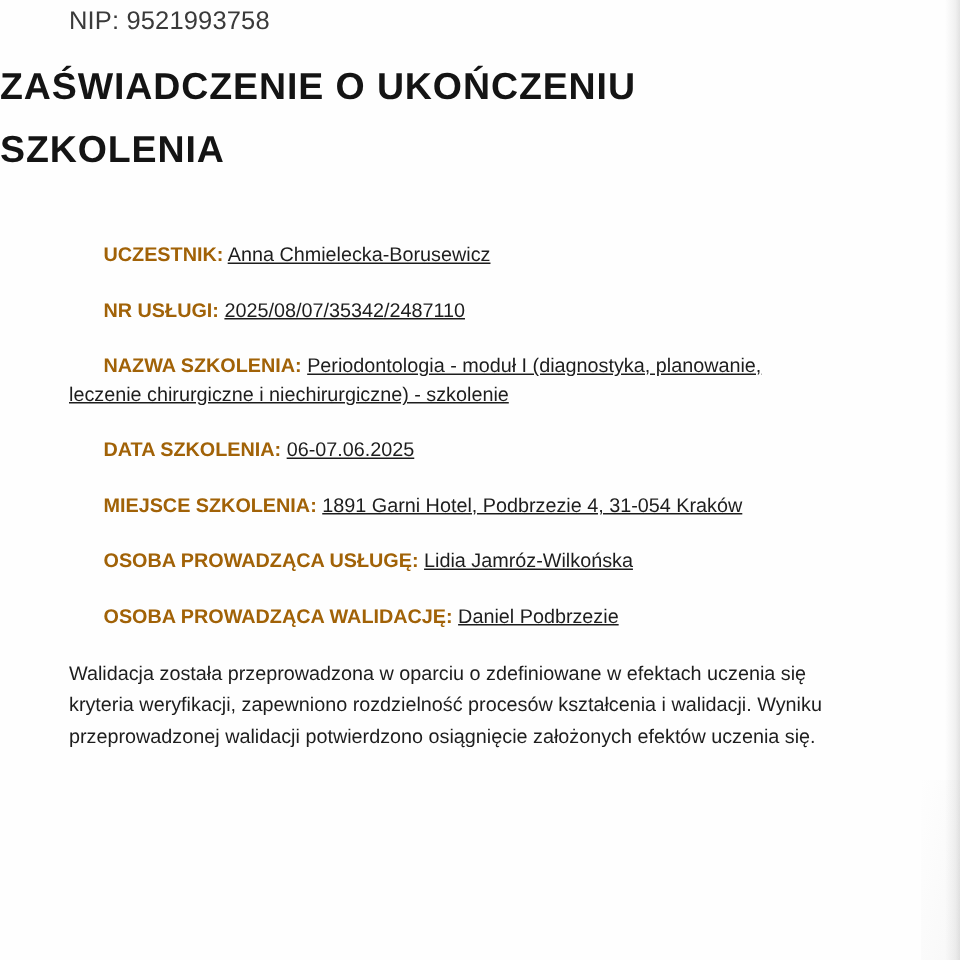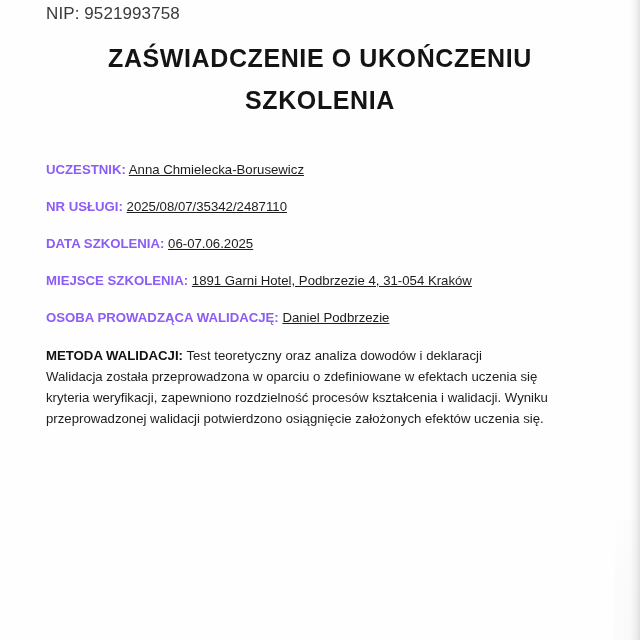--- a/index.html
+++ b/index.html
@@ -48,21 +48,21 @@
     font-size: 17px;
     color: #3a3a3a;
     letter-spacing: 0.1px;
   }
 
   .title-block {
     position: absolute;
     left: 0;
     right: 0;
     top: 38px;
-    text-align: center;
+    text-align: left;
   }
   .title-line {
     font-size: 25px;
     font-weight: bold;
     letter-spacing: 0.6px;
     line-height: 40px;
     color: #141414;
   }
   .title-line.second {
     margin-top: 2px;
@@ -77,21 +77,22 @@
 
   .field {
     font-size: 13.2px;
     line-height: 19px;
     color: #1d1d1d;
     margin-bottom: 15px;
     max-width: 520px;
   }
   .field .lbl {
     font-weight: bold;
-    color: #8b5cf6;
+    color: #a16207;
+    margin-left: 23px;
   }
   .field .val {
     font-weight: normal;
     text-decoration: underline;
   }
   .field.gap-lg { margin-bottom: 18px; }
 
   .field.two-line { max-width: 430px; }
   .field.name-field { max-width: 500px; }
 
@@ -128,43 +129,47 @@
       <span class="val">Anna Chmielecka-Borusewicz</span>
     </div>
 
 
 
     <div class="field gap-lg">
       <span class="lbl">NR USŁUGI:</span>
       <span class="val">2025/08/07/35342/2487110</span>
     </div>
 
+    <div class="field name-field gap-lg">
+      <span class="lbl">NAZWA SZKOLENIA:</span>
+      <span class="val">Periodontologia - moduł I (diagnostyka, planowanie, leczenie chirurgiczne i niechirurgiczne) - szkolenie</span>
+    </div>
 
 
     <div class="field gap-lg">
       <span class="lbl">DATA SZKOLENIA:</span>
       <span class="val">06-07.06.2025</span>
     </div>
 
     <div class="field gap-lg">
       <span class="lbl">MIEJSCE SZKOLENIA:</span>
       <span class="val">1891 Garni Hotel, Podbrzezie 4, 31-054 Kraków</span>
     </div>
 
+    <div class="field gap-lg">
+      <span class="lbl">OSOBA PROWADZĄCA USŁUGĘ:</span>
+      <span class="val">Lidia Jamróz-Wilkońska</span>
+    </div>
 
     <div class="field gap-lg">
       <span class="lbl">OSOBA PROWADZĄCA WALIDACJĘ:</span>
       <span class="val">Daniel Podbrzezie</span>
     </div>
 
     <div class="closing">
-      <p>
-        <span class="lbl">METODA WALIDACJI:</span>
-        <span class="val">Test teoretyczny oraz analiza dowodów i deklaracji</span>
-      </p>
       <p>Walidacja została przeprowadzona w oparciu o zdefiniowane w efektach uczenia się kryteria weryfikacji, zapewniono rozdzielność procesów kształcenia i walidacji. Wyniku przeprowadzonej walidacji potwierdzono osiągnięcie założonych efektów uczenia się.</p>
     </div>
 
   </div>
 
   <div class="scan-edge-right"></div>
   <div class="scan-edge-bottomright"></div>
 
 </div>
 

